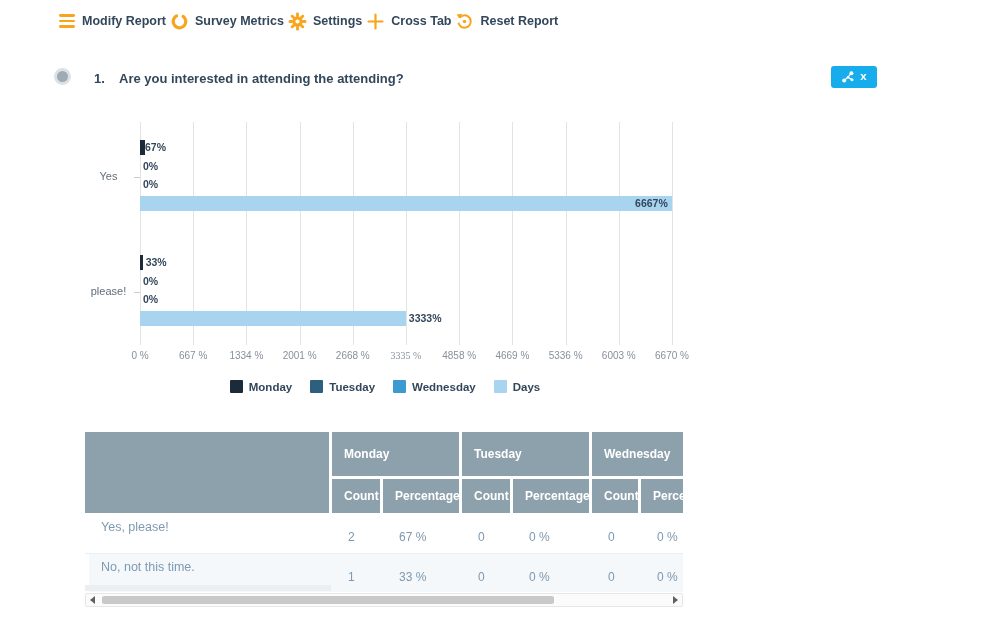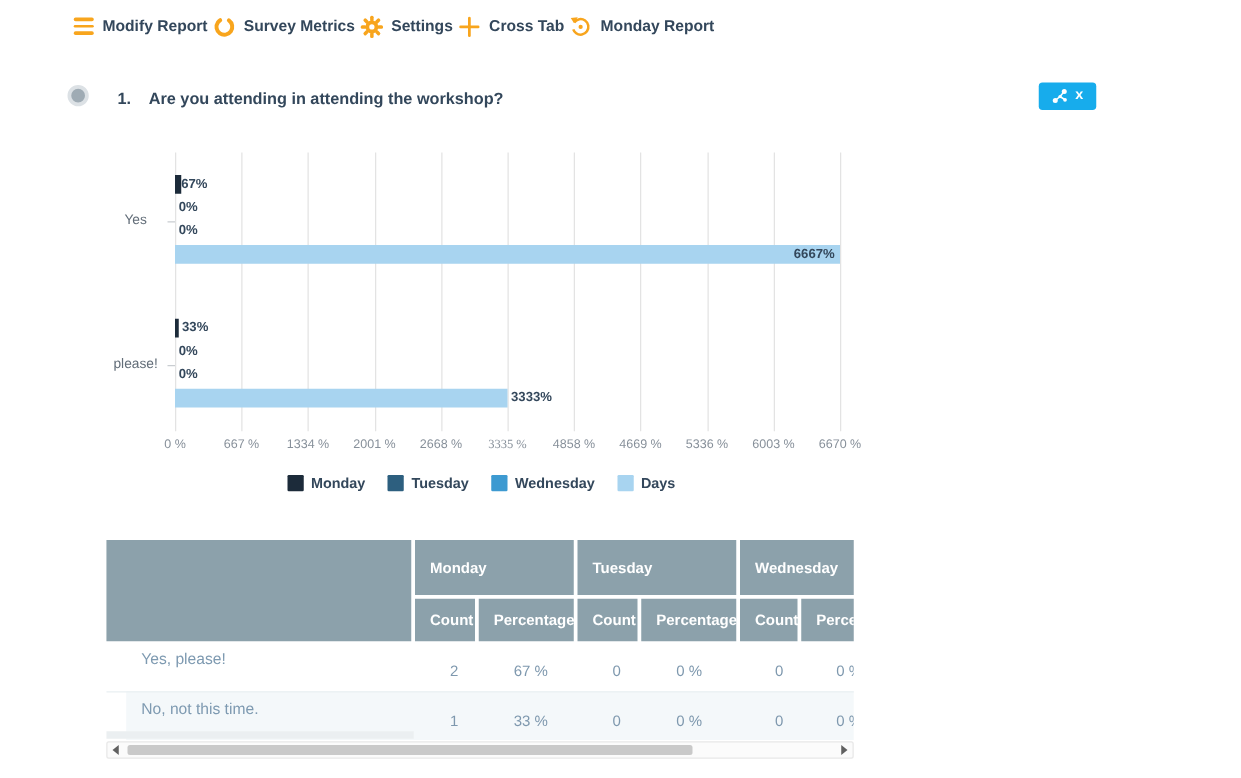--- a/index.html
+++ b/index.html
@@ -37,21 +37,21 @@
   #legend{position:absolute;left:85px;top:380px;width:600px;display:flex;justify-content:center;
           align-items:center;gap:18px;}
   .lg-item{display:flex;align-items:center;gap:6px;cursor:pointer;}
   .lg-swatch{width:13px;height:13px;border-radius:1px;}
   .lg-label{font-size:11.5px;font-weight:700;color:#33475B;}
 
   
   #table{position:absolute;left:85px;top:432px;width:598px;height:160px;overflow:hidden;}
   .hcell{position:absolute;background:#8CA1AB;color:#ffffff;font-weight:700;font-size:12px;
          box-sizing:border-box;padding-left:12px;display:flex;align-items:center;}
-  .trow{position:absolute;left:16px;width:676px;text-align:center;}
+  .trow{position:absolute;left:4px;width:676px;text-align:center;}
   .row-sep{position:absolute;left:0;width:676px;height:1px;background:#E9EFF2;}
   .row-label{position:absolute;left:12px;font-size:12.5px;color:#7E9AB1;white-space:nowrap;}
   .row-val{position:absolute;font-size:12px;color:#7E98AE;white-space:nowrap;}
   .col-shadow{position:absolute;left:0;top:153px;width:246px;height:6px;background:#EBEFF1;}
 
   
   #scrollbar{position:absolute;left:85px;top:593px;width:598px;height:14px;background:#FBFBFB;
              border:1px solid #E7E7E7;box-sizing:border-box;border-radius:2px;}
   .sb-thumb{position:absolute;left:16px;top:2px;width:452px;height:8px;background:#C9C9C9;border-radius:2px;cursor:pointer;}
   .sb-arrow-left{position:absolute;left:4px;top:2px;width:0;height:0;border-top:4px solid transparent;
@@ -111,27 +111,27 @@
         <span class="tb-label">Cross Tab</span>
       </div>
       <div class="tb-item">
         <span class="tb-icon">
           <svg width="19" height="19" viewBox="0 0 19 19">
      <circle cx="9.5" cy="9.5" r="6.2" fill="none" stroke="#F8A51D" stroke-width="2" stroke-dasharray="33 6" transform="rotate(-145 9.5 9.5)"></circle>
      <polygon points="1.6,2.4 7.2,1.8 4.2,6.6" fill="#F8A51D"></polygon>
      <circle cx="9.5" cy="9.5" r="1.7" fill="#F8A51D"></circle>
           </svg>
         </span>
-        <span class="tb-label">Monday Report</span>
+        <span class="tb-label">Reset Report</span>
       </div>
     </div>
 
   <span class="radio"></span>
   <span class="qnum">1.</span>
-  <span class="qtext">Are you attending in attending the workshop?</span>
+  <span class="qtext">Are you interested in attending the attending?</span>
 
   <div class="action-btn">
     <span class="tb-icon" style="width:14px;height:14px">
       <svg width="14" height="14" viewBox="0 0 14 14">
         <g stroke="#ffffff" stroke-width="1.2">
           <line x1="7" y1="7.2" x2="3.2" y2="10.4"></line>
           <line x1="7" y1="7.2" x2="10.4" y2="3.2"></line>
           <line x1="7" y1="7.2" x2="11" y2="9.8"></line>
         </g>
         <g fill="#ffffff">

